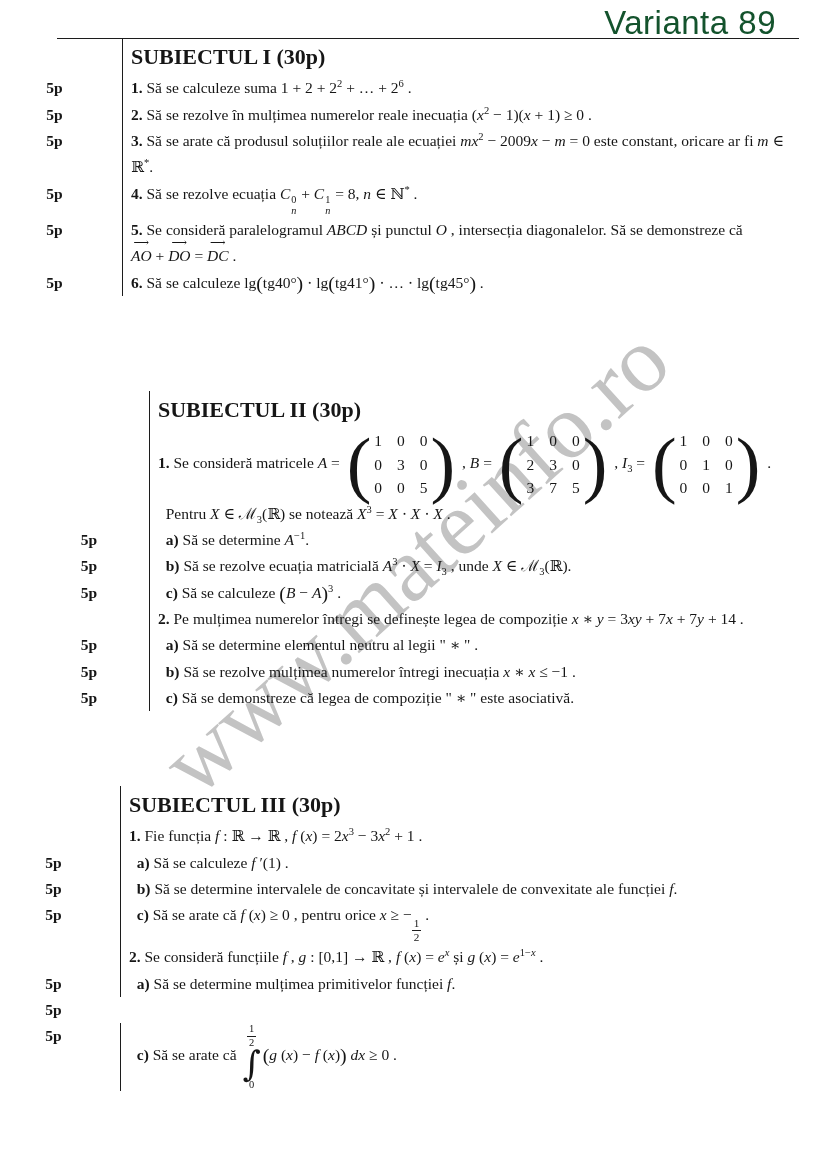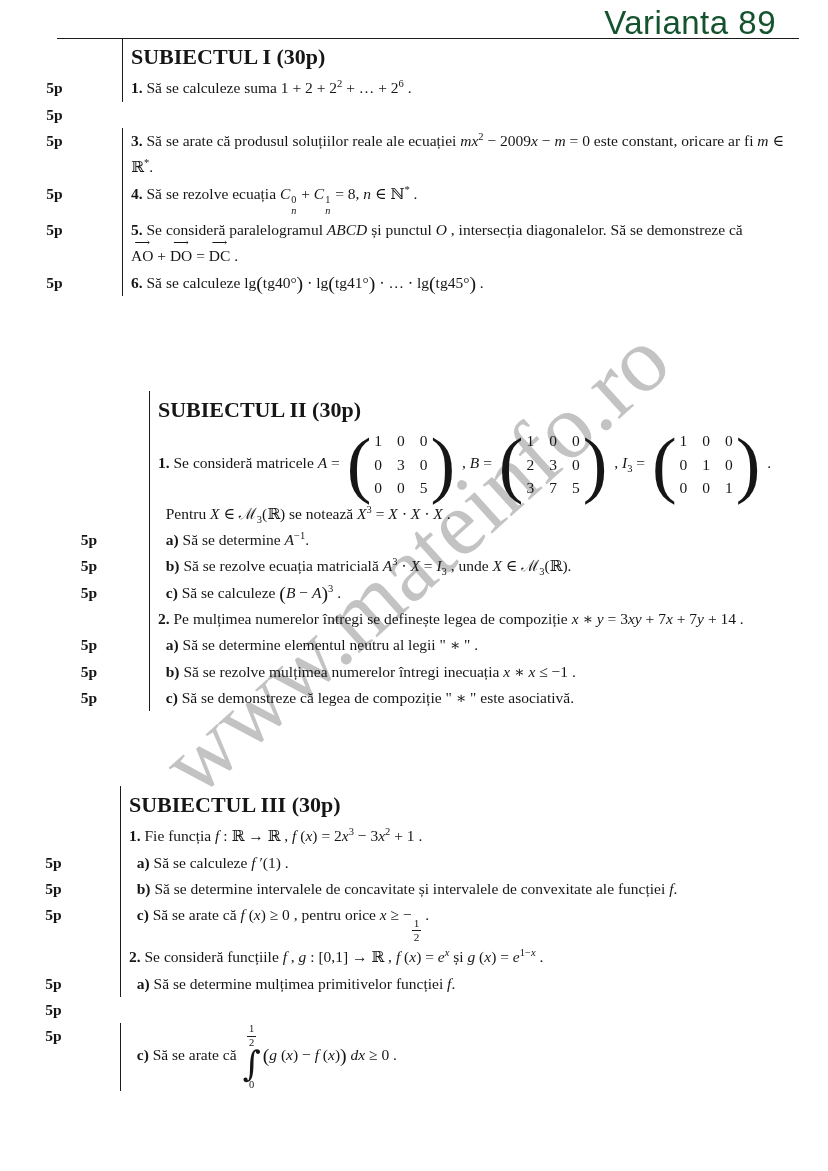--- a/index.html
+++ b/index.html
@@ -50,21 +50,21 @@
     padding-left:8px;padding-right:10px;
     font-size:15.5px;line-height:1.7;
   }
   .sec-title .content{font-weight:bold;font-size:22px;}
   
   .content i{font-style:italic;}
   sup{font-size:68%;vertical-align:super;line-height:0;}
   sub{font-size:68%;vertical-align:sub;line-height:0;}
   .ss{display:inline-flex;flex-direction:column;align-items:center;
       font-size:66%;line-height:1.05;vertical-align:-0.45em;margin:0 1px;}
-  .vec{position:relative;display:inline-block;}
+  .vec{position:relative;display:inline-block;font-style:italic;}
   .vec::after{content:'\27F6';position:absolute;left:50%;top:-0.95em;
       transform:translateX(-50%);font-size:0.7em;font-style:normal;}
   .frac{display:inline-flex;flex-direction:column;align-items:center;
       font-size:72%;line-height:1.2;vertical-align:-0.55em;text-align:center;}
   .frac>span:last-child{border-top:1.1px solid #1c1c1c;padding:0 2px;}
   .bp{font-size:128%;vertical-align:-0.1em;line-height:0;}
   .intg{display:inline-flex;flex-direction:column;align-items:center;
       vertical-align:middle;line-height:1;margin:0 2px;}
   .intg .isym{font-size:35px;line-height:0.85;font-family:"DejaVu Serif",serif;}
   .intg .itop,.intg .ibot{font-size:10.5px;line-height:1.1;}
@@ -91,20 +91,21 @@
       <div class="pts"></div>
       <div class="content">SUBIECTUL I (30p)</div>
     </div>
     <div>
         <div class="row">
           <div class="pts">5p</div>
           <div class="content"><b>1.</b> Să se calculeze suma 1 + 2 + 2<sup>2</sup> + … + 2<sup>6</sup> .</div>
         </div>
         <div class="row">
           <div class="pts">5p</div>
+          <div class="content"><b>2.</b> Să se rezolve în mulțimea numerelor reale inecuația (<i>x</i><sup>2</sup> − 1)(<i>x</i> + 1) ≥ 0 .</div>
         </div>
         <div class="row">
           <div class="pts">5p</div>
           <div class="content"><b>3.</b> Să se arate că produsul soluțiilor reale ale ecuației <i>mx</i><sup>2</sup> − 2009<i>x</i> − <i>m</i> = 0 este constant, oricare ar fi <i>m</i> ∈ ℝ<sup>*</sup>.</div>
         </div>
         <div class="row">
           <div class="pts">5p</div>
           <div class="content"><b>4.</b> Să se rezolve ecuația <i>C</i><span class="ss">
               <span>0</span>
               <span><i>n</i></span>

